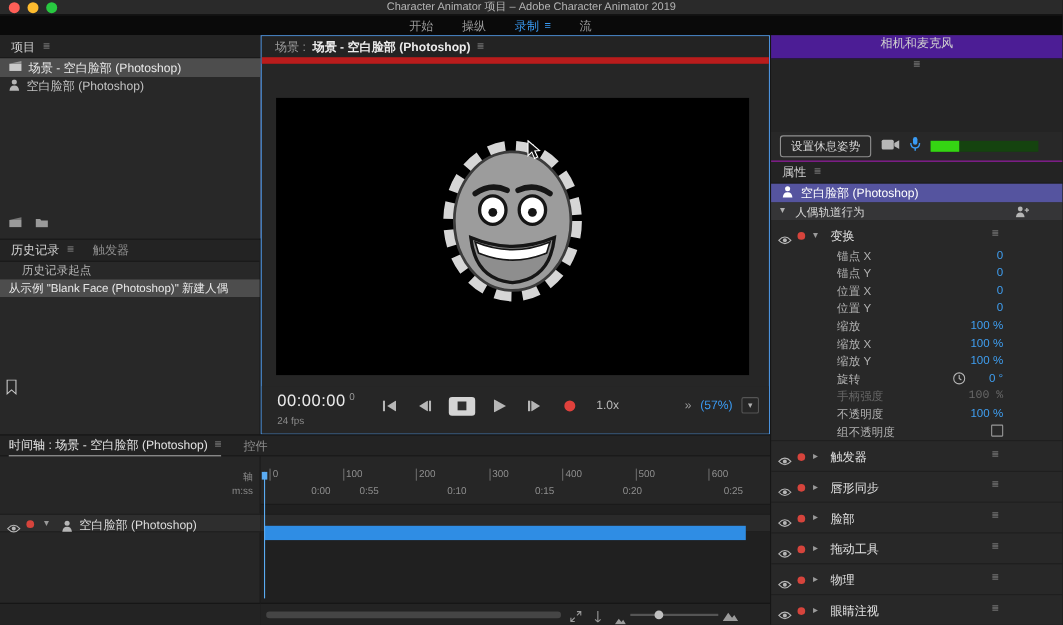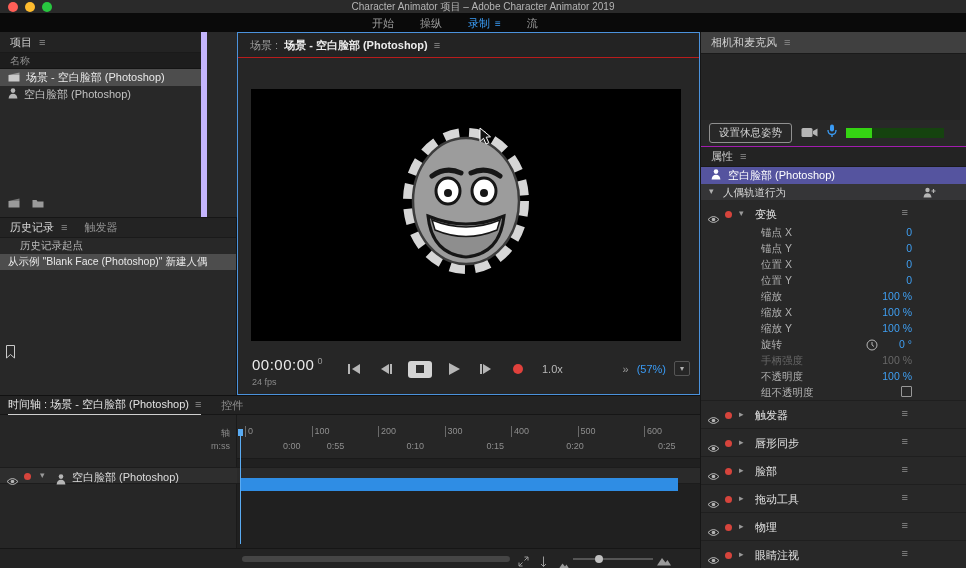--- a/index.html
+++ b/index.html
@@ -18,39 +18,39 @@
   
   .menubar{position:absolute;left:0;top:14px;width:966px;height:18px;background:#0a0a0a;}
   .ws-tabs{position:absolute;left:372px;top:0;height:18px;display:flex;align-items:center;gap:26px;font-size:11px;color:#9b9b9b;}
   .ws-tab{cursor:default;}
   .ws-tab.active{color:#3a9bf4;display:flex;align-items:center;gap:5px;}
   .ws-burger{font-size:10px;color:#3a9bf4;}
 
   .burger{color:#8f8f8f;font-size:11px;line-height:1;}
 
   
-  .project-panel{position:absolute;left:0;top:32px;width:207px;height:185px;background:#282828;border-right:6px solid #c4b5fd;}
+  .project-panel{position:absolute;left:0;top:32px;width:238px;height:185px;background:#282828;border-right:1px solid #c4b5fd;}
   .panel-header{height:21px;background:#232323;border-bottom:1px solid #1a1a1a;display:flex;align-items:center;padding:0 10px;font-size:11px;color:#cfcfcf;gap:7px;}
   .name-header{height:16px;background:#1d1d1d;border-bottom:1px solid #141414;display:flex;align-items:center;padding:0 10px;font-size:10px;color:#8f8f8f;}
   .proj-row{height:17px;display:flex;align-items:center;gap:6px;padding:0 8px;font-size:11px;color:#c2c2c2;}
   .proj-row.selected{background:#4d4d4d;color:#e8e8e8;}
   .proj-footer{position:absolute;left:8px;bottom:5px;display:flex;gap:12px;align-items:center;}
 
   
   .history-panel{position:absolute;left:0;top:217px;width:237px;height:178px;background:#282828;border-right:1px solid #161616;border-top:1px solid #161616;}
   .hist-header{height:20px;background:#232323;border-bottom:1px solid #1a1a1a;display:flex;align-items:center;gap:7px;padding:0 10px;font-size:11px;}
   .hist-tab-active{color:#d6d6d6;}
   .hist-tab{color:#8f8f8f;margin-left:10px;}
   .hist-row{height:16px;display:flex;align-items:center;font-size:10.5px;color:#b8b8b8;padding-left:20px;}
   .hist-row.selected{background:#4d4d4d;color:#e8e8e8;padding-left:8px;}
   .flag-icon{position:absolute;left:5px;top:127px;}
 
   
   .scene-panel{position:absolute;left:237px;top:32px;width:463px;height:363px;background:#262626;border:1px solid #4b92dc;}
-  .scene-header{height:25px;display:flex;align-items:center;padding:0 12px;background:#232323;font-size:11px;gap:6px;border-bottom:1px solid #b91c1c;}
+  .scene-header{height:25px;display:flex;align-items:center;padding:0 12px;background:#232323;font-size:11px;gap:6px;border-bottom:6px solid #b91c1c;}
   .scene-prefix{color:#9a9a9a;}
   .scene-title{color:#ececec;font-weight:bold;}
   .scene-canvas{position:absolute;left:13px;top:56px;width:430px;height:252px;background:#000;}
   .face-svg{position:absolute;left:135px;top:27px;}
   .cursor-svg{position:absolute;left:228px;top:38px;}
   .transport{position:absolute;left:0;right:0;bottom:0;height:43px;background:#262626;}
   .timecode-wrap{position:absolute;left:14px;top:5px;}
   .timecode{font-size:15px;color:#eaeaea;letter-spacing:.5px;}
   .timecode-frames{font-size:9px;color:#9a9a9a;margin-left:3px;vertical-align:top;}
   .fps{font-size:9px;color:#8a8a8a;margin-top:3px;}
@@ -60,21 +60,21 @@
   .stop-sq{width:8px;height:8px;background:#2e2e2e;}
   .rec-dot{width:10px;height:10px;border-radius:50%;background:#e0413c;}
   .speed{font-size:11px;color:#b8b8b8;margin-left:2px;}
   .transport-right{position:absolute;right:9px;top:10px;display:flex;align-items:center;gap:8px;}
   .chev2{color:#9a9a9a;font-size:11px;}
   .zoom-pct{color:#3a9bf4;font-size:11px;}
   .dd-box{width:16px;height:15px;border:1px solid #555;border-radius:2px;color:#b0b0b0;font-size:8px;display:flex;align-items:center;justify-content:center;}
 
   
   .right-panel{position:absolute;left:700px;top:32px;width:266px;height:536px;background:#282828;border-left:1px solid #161616;}
-  .cam-header{height:22px;background:#404040;border-bottom:1px solid #1a1a1a;display:flex;align-items:center;gap:7px;padding:0 10px;font-size:11px;color:#cfcfcf;}
+  .cam-header{height:22px;background:#4c1d95;border-bottom:1px solid #1a1a1a;display:flex;align-items:center;gap:7px;padding:0 10px;font-size:11px;color:#cfcfcf;flex-direction:column;}
   .cam-body{height:66px;background:#242424;}
   .cam-controls{height:26px;background:#282828;display:flex;align-items:center;gap:9px;padding-left:8px;}
   .rest-btn{border:1px solid #909090;border-radius:3px;color:#d6d6d6;font-size:10.5px;padding:2px 9px;background:transparent;font-family:inherit;}
   .meter{width:98px;height:10px;background:#15430f;position:relative;}
   .meter-fill{position:absolute;left:0;top:0;width:26px;height:10px;background:#35d413;}
   .props-header{height:21px;background:#232323;border-top:1px solid #a21caf;border-bottom:1px solid #1a1a1a;display:flex;align-items:center;gap:7px;padding:0 10px;font-size:11px;color:#cfcfcf;}
   .puppet-row{height:17px;background:#55549f;display:flex;align-items:center;gap:7px;padding-left:10px;font-size:11px;color:#fff;}
   .group-row{height:16px;background:#353537;position:relative;font-size:10.5px;color:#d8d8d8;}
   .group-row .chev{position:absolute;left:8px;top:2px;font-size:9px;color:#b0b0b0;}
   .group-row .lbl{position:absolute;left:22px;top:2px;}
@@ -86,21 +86,21 @@
   .b-row .dot{top:11px;}
   .t-row .chev,.b-row .chev{position:absolute;left:38px;top:4px;font-size:9px;color:#9a9a9a;}
   .b-row .chev{top:8px;}
   .t-row .lbl,.b-row .lbl{position:absolute;left:54px;top:3px;font-size:11px;color:#e2e2e2;}
   .b-row .lbl{top:7px;}
   .t-row .burger,.b-row .burger{position:absolute;right:58px;top:3px;}
   .b-row .burger{top:7px;}
   .p-row{position:relative;height:16px;}
   .p-row .lbl{position:absolute;left:60px;top:2px;font-size:10.5px;color:#b2b2b2;}
   .p-row .val{position:absolute;right:54px;top:2px;font-size:10.5px;color:#3f9ff2;}
-  .p-row.disabled .lbl,.p-row.disabled .val{color:#686868;}
+  .p-row.disabled .lbl,.p-row.disabled .val{color:#686868;font-family:Liberation Mono, monospace;}
   .p-row .clock{position:absolute;right:88px;top:1px;}
   .p-row .cbx{position:absolute;right:54px;top:2px;width:11px;height:11px;border:1px solid #989898;border-radius:1px;background:transparent;}
   .b-row{position:relative;height:28px;border-top:1px solid #1f1f1f;}
 
   
   .timeline-panel{position:absolute;left:0;top:395px;width:700px;height:173px;background:#202020;border-top:1px solid #111;}
   .tl-header{height:19px;background:#232323;display:flex;align-items:center;padding-left:8px;font-size:11px;gap:8px;border-bottom:1px solid #161616;}
   .tl-tab-active{color:#e2e2e2;border-bottom:1px solid #cfcfcf;height:19px;display:flex;align-items:center;gap:6px;}
   .tl-tab{color:#8f8f8f;margin-left:12px;font-family:Liberation Serif, serif;}
   .tl-left{position:absolute;left:0;top:19px;width:237px;bottom:0;background:#262626;border-right:1px solid #1a1a1a;}
@@ -152,21 +152,20 @@
         </span>
       <span class="ws-tab">流</span>
     </div>
   </div>
 
   <div class="project-panel">
     <div class="panel-header">
       <span>项目</span>
       <span class="burger">≡</span>
     </div>
-    <div class="name-header">名称</div>
     <div class="proj-row selected">
       <span><svg width="12" height="10" viewBox="0 0 12 10">
             <rect x="0.5" y="3" width="11" height="6.5" fill="#c9c9c9"></rect>
             <path d="M0.5,3 L11.5,0.5 L11.5,3 Z" fill="#9a9a9a"></path>
           </svg></span>
       <span>场景 - 空白脸部 (Photoshop)</span>
     </div>
     <div class="proj-row">
       <span><svg width="10" height="11" viewBox="0 0 10 11">
             <circle cx="5" cy="2.6" r="2.3" fill="#b6b6b6"></circle>

